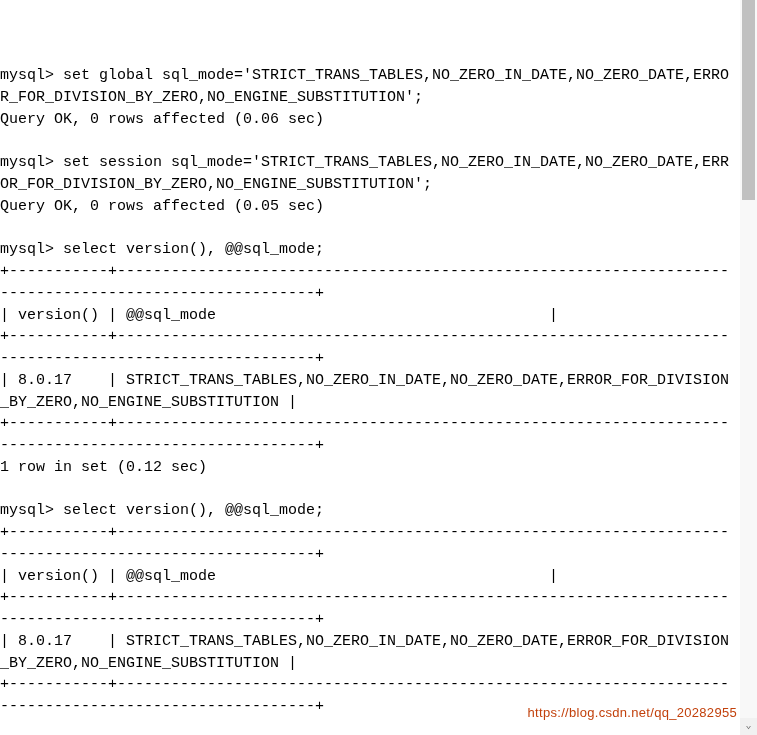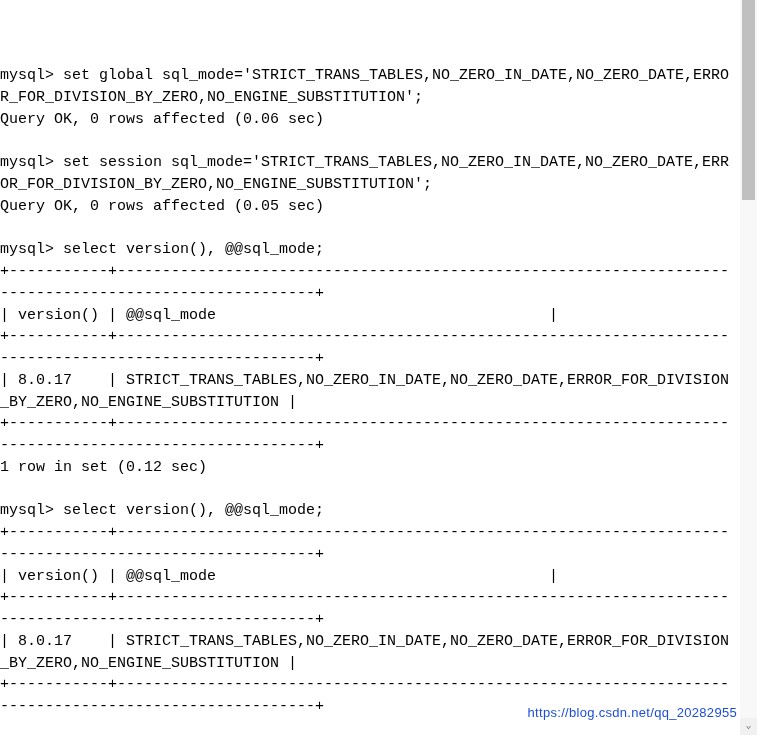--- a/index.html
+++ b/index.html
@@ -70,21 +70,21 @@
       justify-content: center;
       font-size: 10px;
       color: #666;
     }
     .watermark {
       position: absolute;
       right: 20px;
       bottom: 12px;
       font-family: Arial, sans-serif;
       font-size: 13px;
-      color: #1d4ed8;
+      color: #c2410c;
       letter-spacing: 0.3px;
       pointer-events: none;
     }
   </style>
 </head>
 <body>
 
 <div class="terminal-area">
   <div class="terminal-content" id="terminal-out">
 mysql&gt; set global sql_mode='STRICT_TRANS_TABLES,NO_ZERO_IN_DATE,NO_ZERO_DATE,ERROR_FOR_DIVISION_BY_ZERO,NO_ENGINE_SUBSTITUTION';

